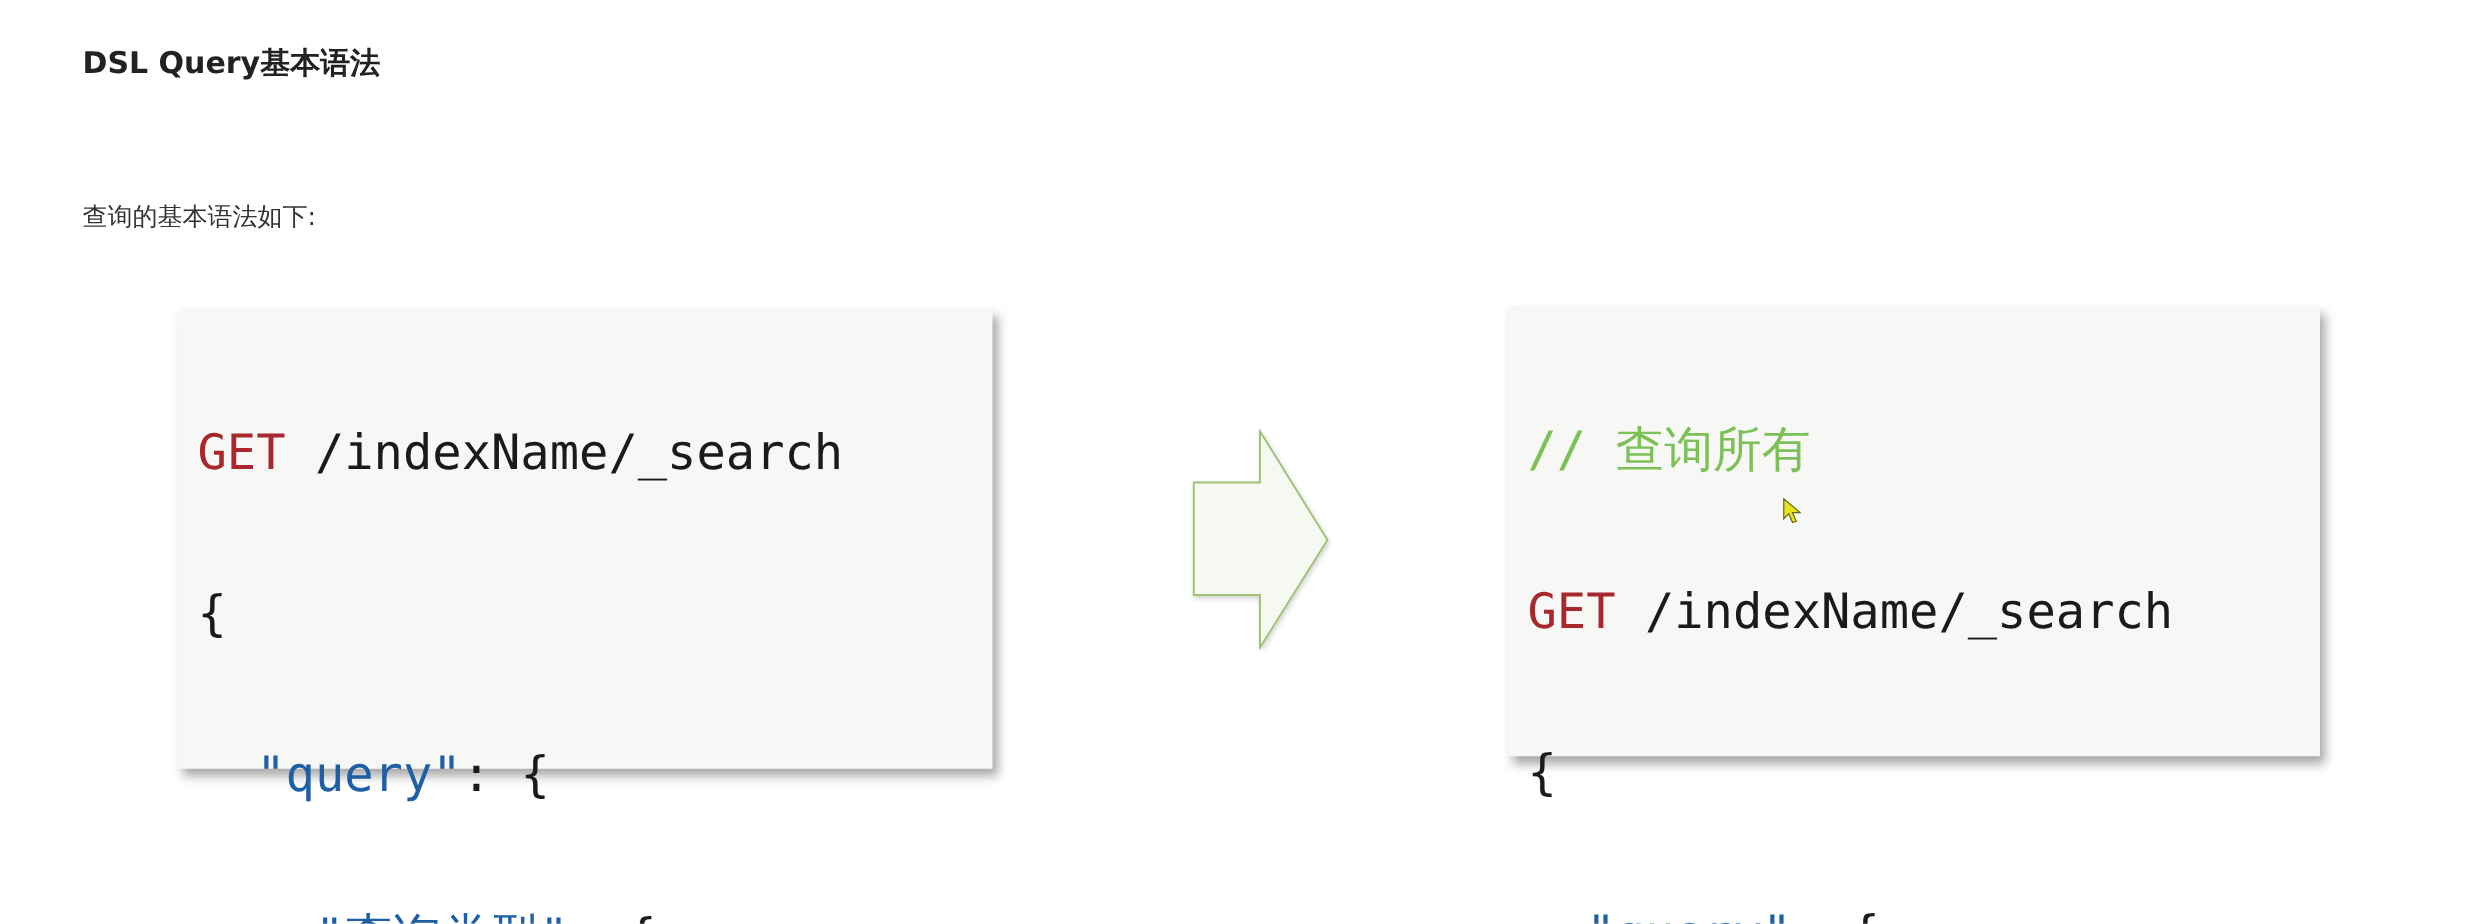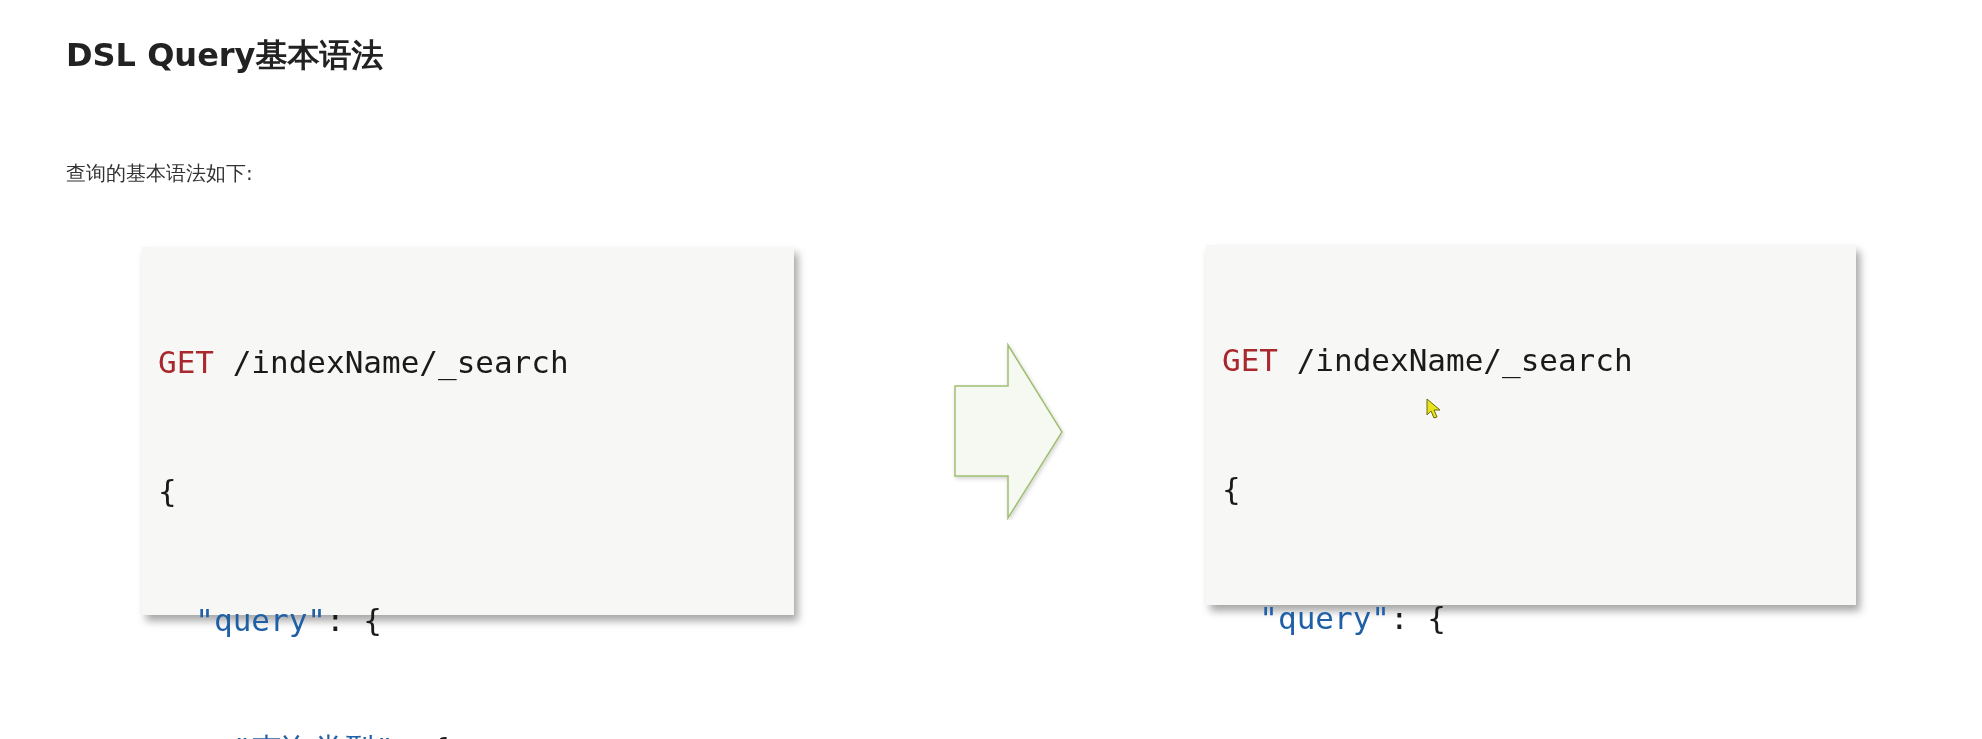--- a/index.html
+++ b/index.html
@@ -6,33 +6,33 @@
   body {
     width: 1982px; height: 739px;
     background: #ffffff;
     position: relative;
     overflow: hidden;
     font-family: "DejaVu Sans", "Liberation Sans", sans-serif;
     color: #222222;
   }
   .title {
     position: absolute; left: 66px; top: 34px;
-    font-size: 32px; font-weight: bold; color: #222;
+    font-size: 24px; font-weight: bold; color: #222;
     letter-spacing: 0px;
   }
   .subtitle {
     position: absolute; left: 66px; top: 160px;
     font-size: 20px; color: #333;
   }
   .code-box {
     position: absolute;
     background: #f7f8f5;
     box-shadow: 4px 6px 8px rgba(0,0,0,0.35);
     font-family: "DejaVu Sans Mono", "Liberation Mono", monospace;
-    font-size: 31px;
+    font-size: 39px;
     line-height: 43px;
     white-space: pre;
     padding: 8px 12px 0 16px;
     box-sizing: border-box;
   }
   .box-left { left: 142px; top: 247px; width: 652px; height: 368px; }
   .box-right { left: 1206px; top: 245px; width: 650px; height: 360px; }
   .line { display: block; height: 43px; }
   .kw { color: #a8282e; }
   .key { color: #1f5fa6; }
@@ -65,20 +65,21 @@
 <svg class="arrow" viewBox="0 0 115 180">
   <defs>
     <filter id="sh" x="-20%" y="-20%" width="140%" height="140%">
       <feDropShadow dx="1" dy="2" stdDeviation="2" flood-color="#000" flood-opacity="0.18"></feDropShadow>
     </filter>
   </defs>
   <polygon points="5,46 58,46 58,5 112,92 58,178 58,136 5,136" fill="#f6f9f1" stroke="#9fbf72" stroke-width="1.5" filter="url(#sh)"></polygon>
 </svg>
 
 <div class="code-box box-right">
+  <span class="line comment">// 查询所有</span>
   <span class="line"><span class="kw">GET</span><span class="punct"> /indexName/_search</span></span>
   <span class="line punct">{</span>
   <span class="line"><span>  </span><span class="key">"query"</span><span class="punct">: {</span></span>
   
   
   
   
 </div>
 
 <svg class="cursor" viewBox="0 0 18 22">

